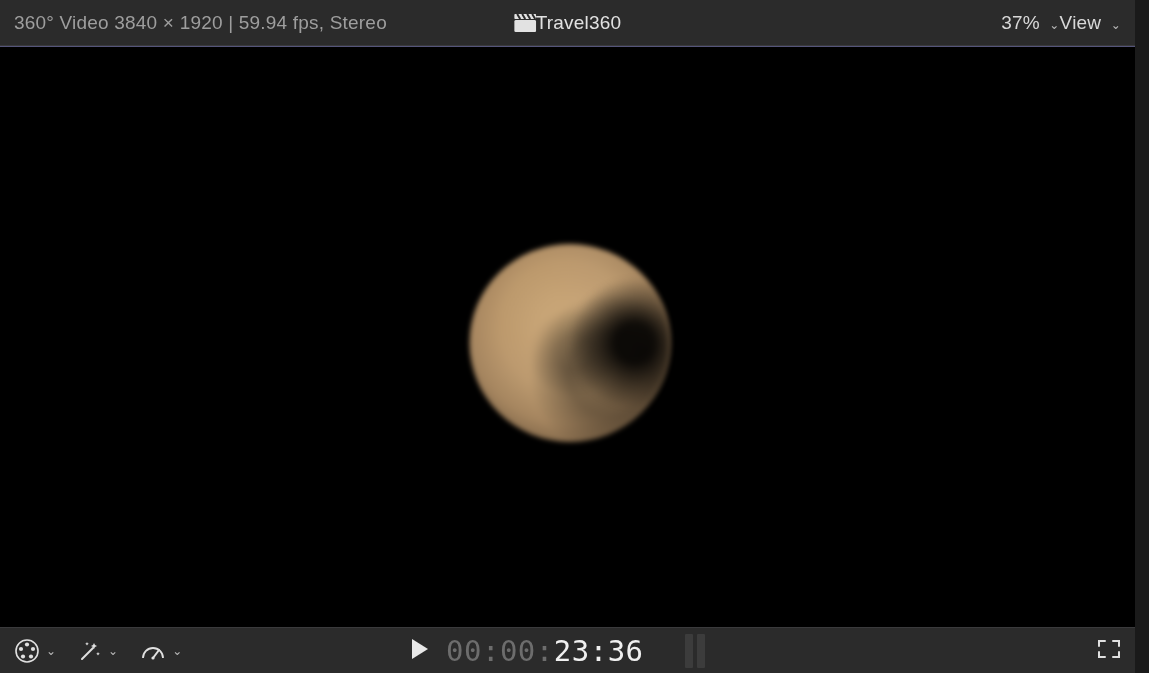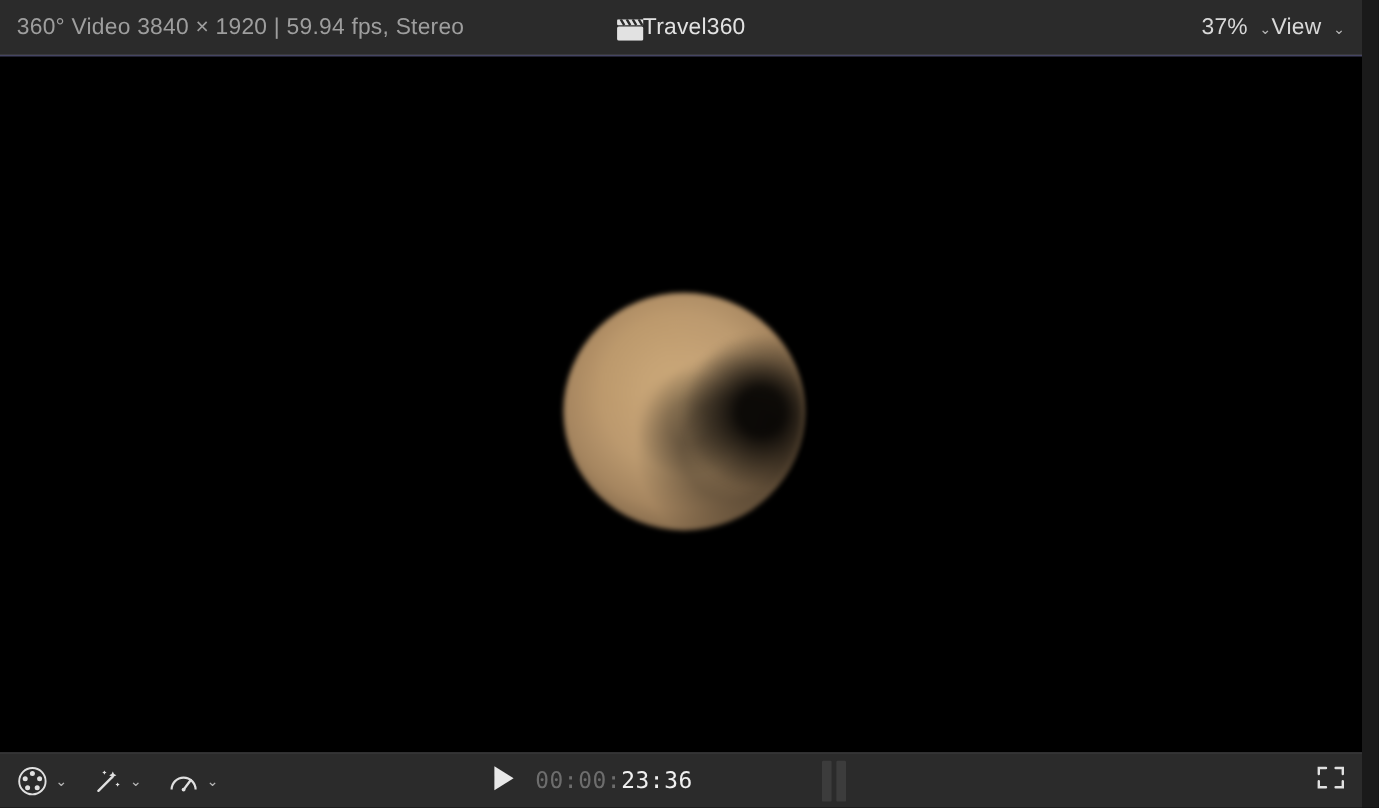--- a/index.html
+++ b/index.html
@@ -11,21 +11,21 @@
   }
 
   
   .topbar {
     height:46px; background:#2b2b2b; display:flex; align-items:center;
     padding:0 14px; color:#d8d8d8; font-size:19px; letter-spacing:.2px;
     border-bottom:1px solid #3a3a3c;
     position:relative;
   }
   .topbar .left  { display:flex; align-items:center; gap:6px; }
-  .topbar .center { position:absolute; left:50%; transform:translateX(-50%); display:flex; align-items:flex-end; gap:0; }
+  .topbar .center { position:absolute; left:50%; transform:translateX(-50%); display:flex; align-items:center; gap:0; }
   .topbar .right { margin-left:auto; display:flex; align-items:center; }
 
   .topbar .info { color:#9e9e9e; white-space:nowrap; }
   .topbar .title { color:#e2e2e2; }
 
   .chev { margin-left:4px; font-size:12px; color:#b8b8b8; }
 
   .clap-icon svg { display:block; }
 
   
@@ -63,21 +63,21 @@
     height:46px; background:#2b2b2b; display:flex; align-items:center;
     padding:0 14px; color:#d0d0d0; position:relative;
     border-top:1px solid #3a3a3c;
   }
   .tools { display:flex; align-items:center; gap:22px; }
   .tool  { display:flex; align-items:center; gap:2px; cursor:pointer; }
   .tool svg { display:block; }
   .botbar .play { position:absolute; left:410px; top:50%; transform:translateY(-50%); cursor:pointer; }
   .timecode {
     position:absolute; left:446px; top:50%; transform:translateY(-50%);
-    font-size:19px; font-weight:400; letter-spacing:.5px;
+    font-size:29px; font-weight:400; letter-spacing:.5px;
     font-family:"SF Mono","Menlo",monospace;
   }
   .timecode .dim { color:#6d6d6d; }
   .timecode .lit { color:#f0f0f0; }
   .audio-meters {
     position:absolute; left:685px; top:50%; transform:translateY(-50%);
     display:flex; gap:4px;
   }
   .audio-meters .bar { width:8px; height:34px; background:#3c3c3c; border-radius:1px; }
 

